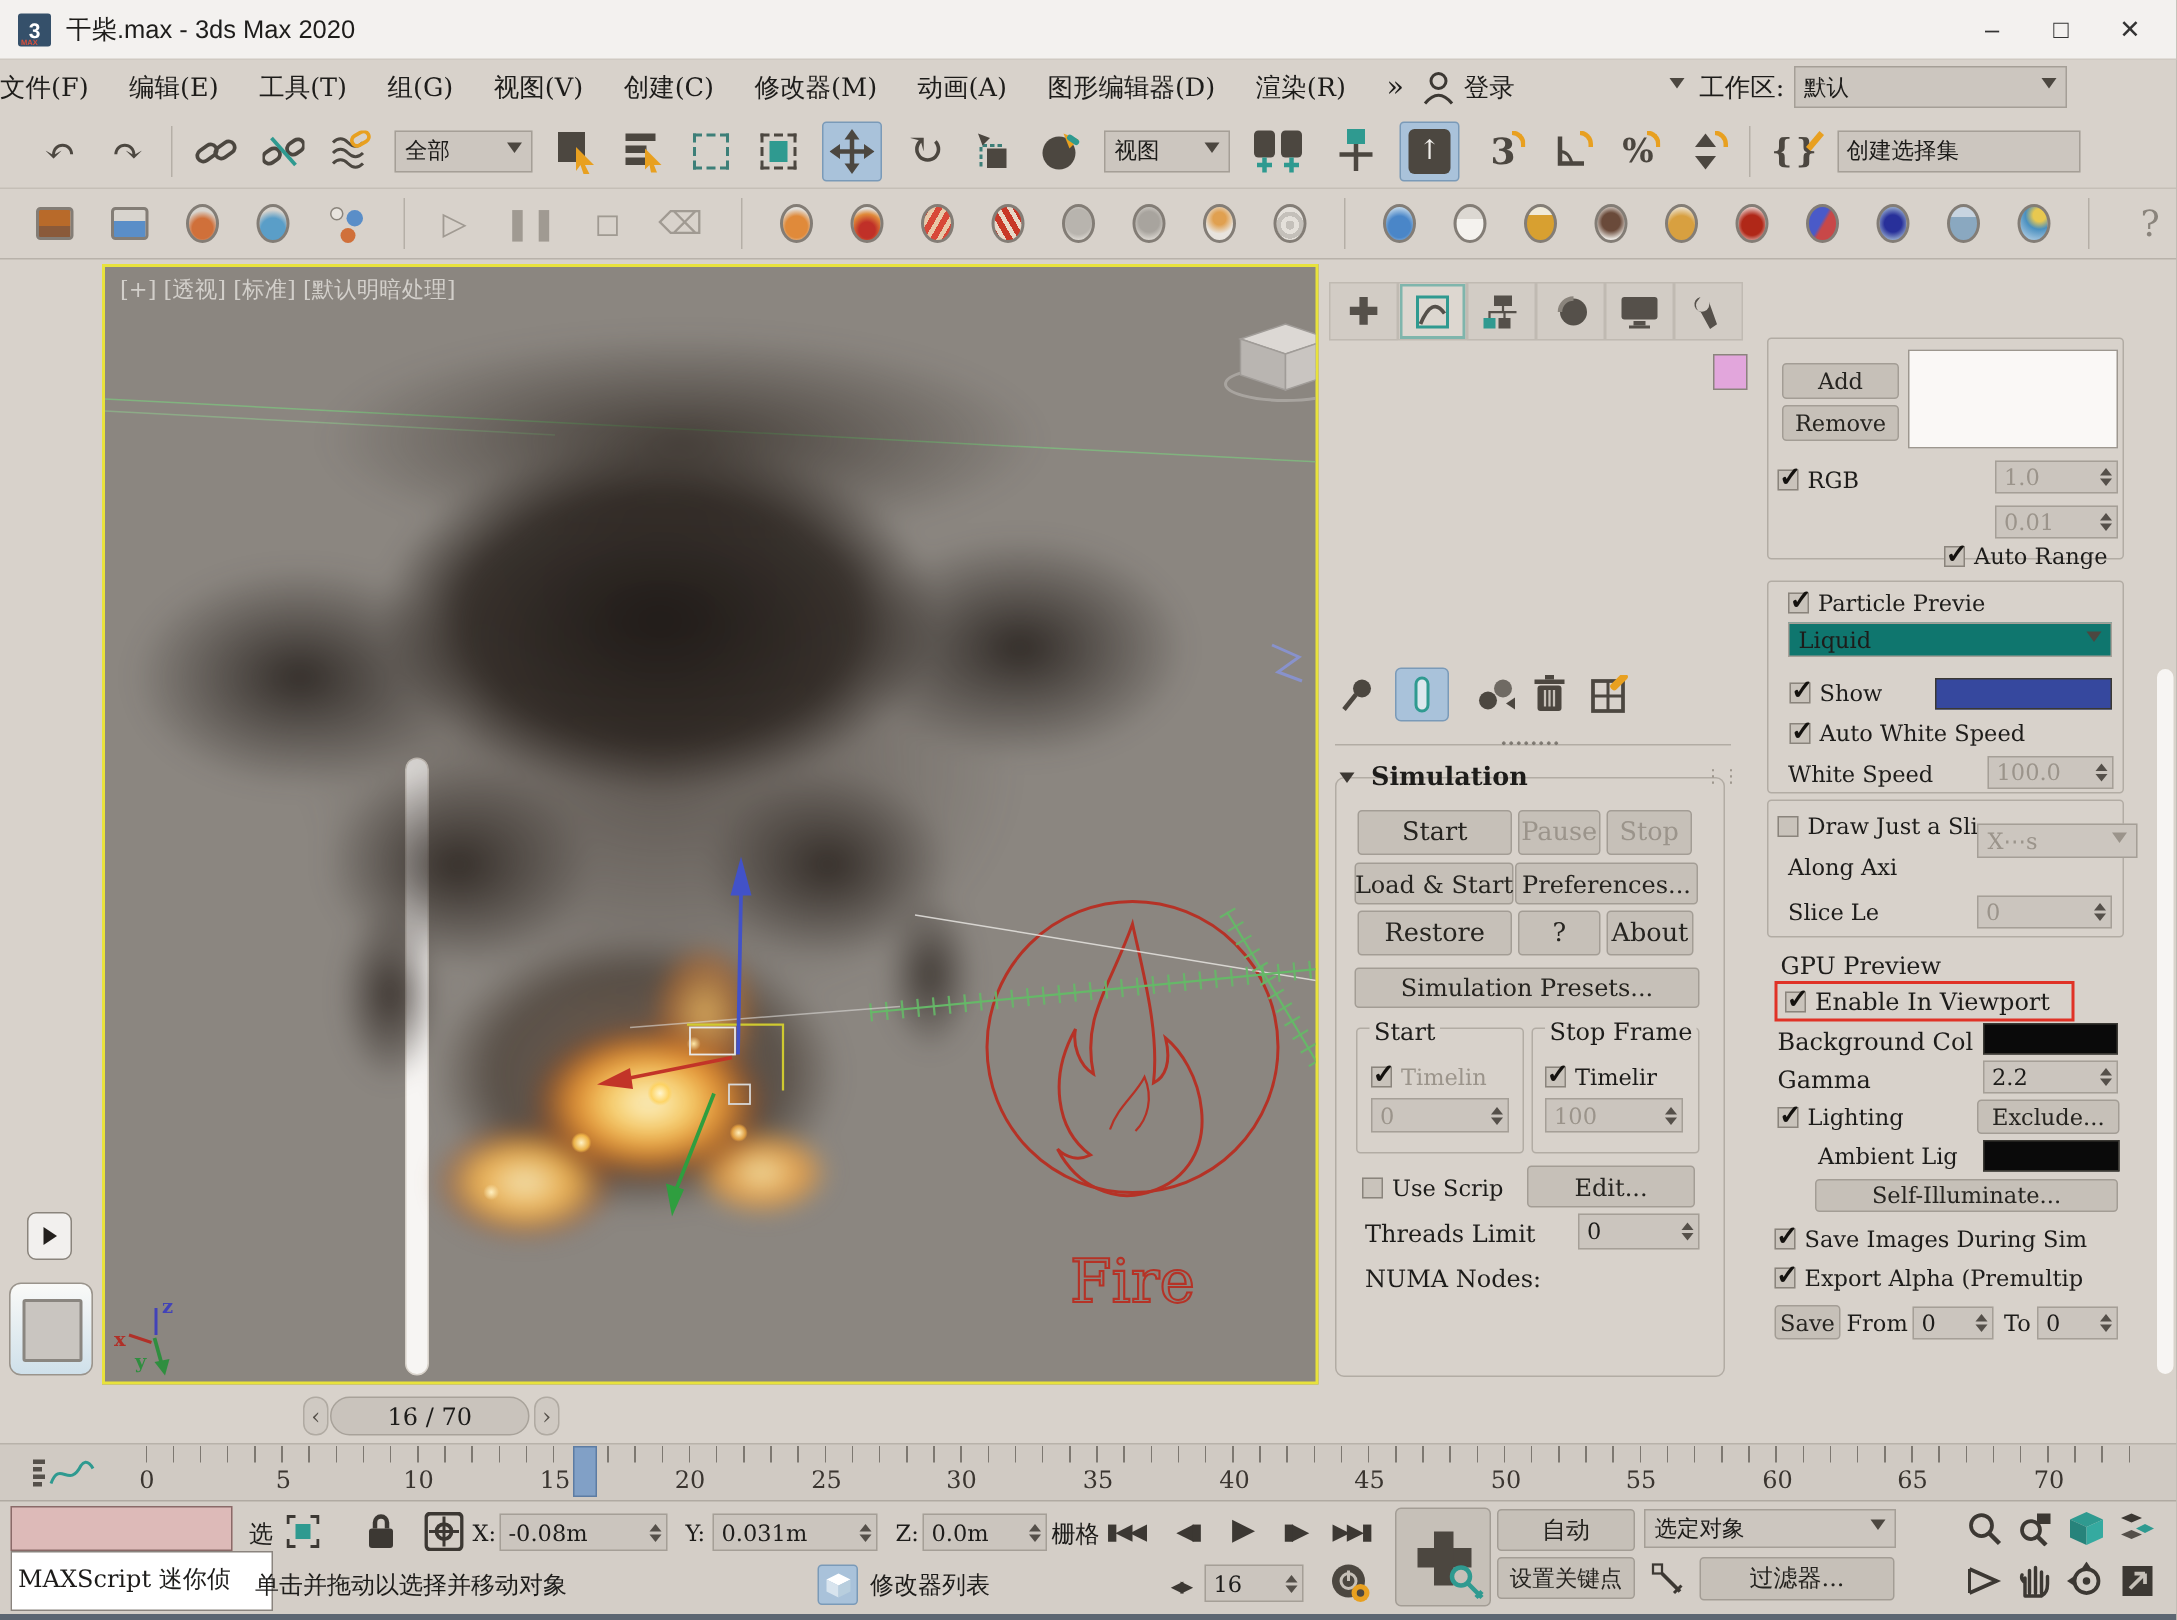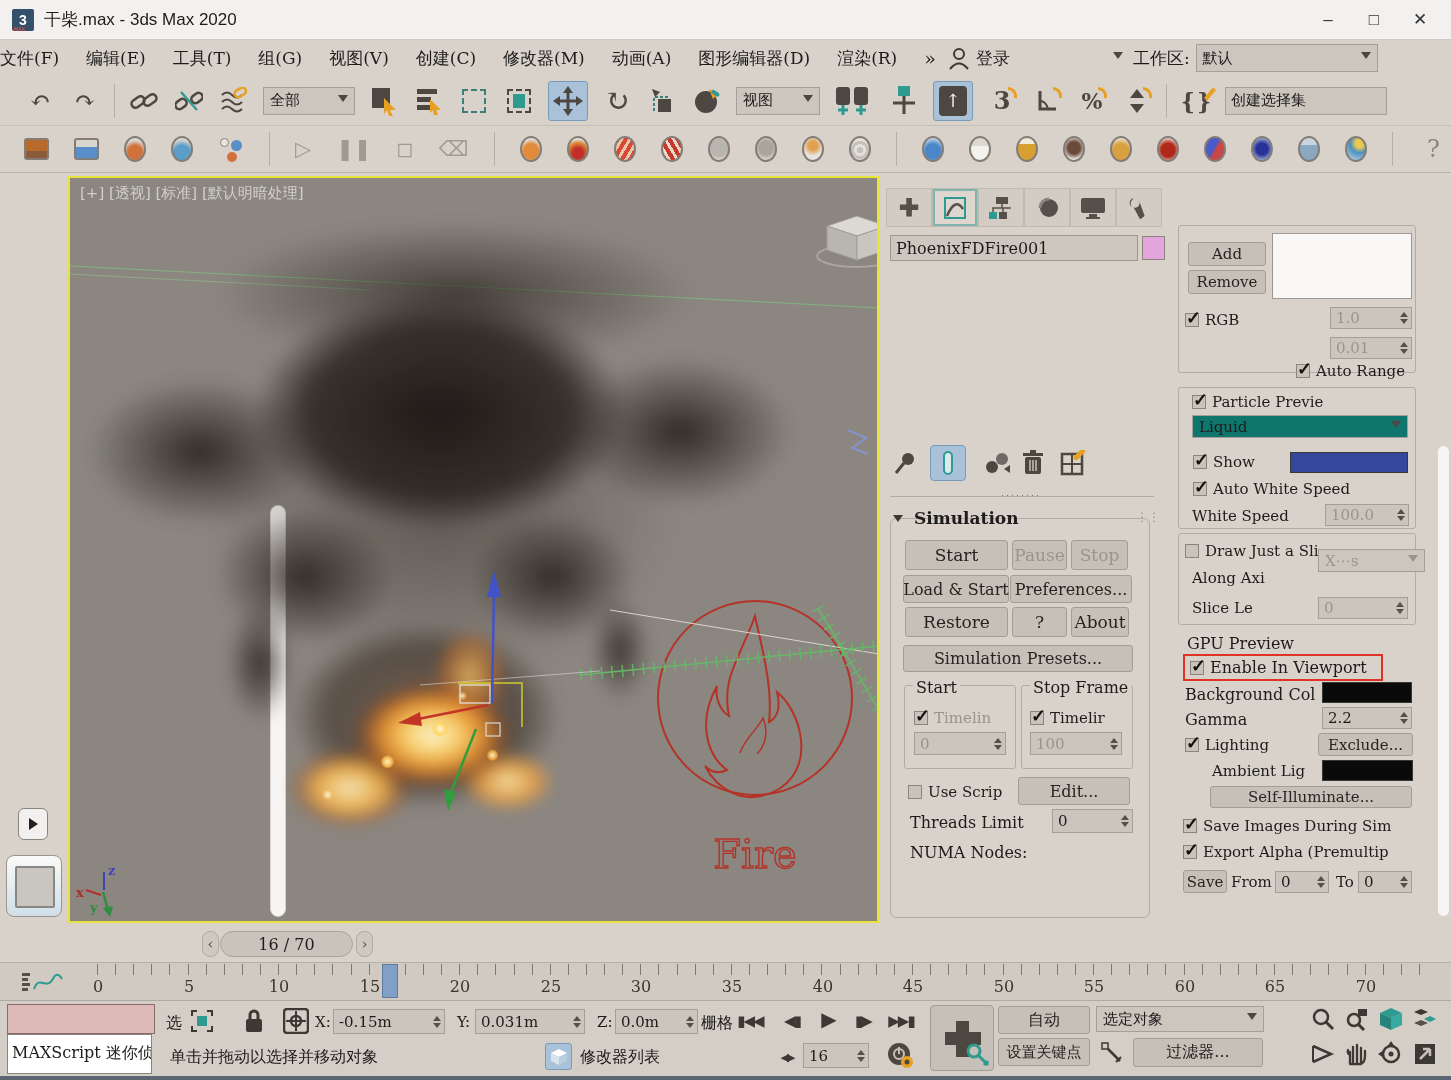--- a/index.html
+++ b/index.html
@@ -79,21 +79,21 @@
 #tpill{position:absolute;left:220px;top:5px;width:133px;height:26px;border-radius:13px;background:#c9c3bc;border:1px solid #a8a29a;display:flex;align-items:center;justify-content:center;font-size:16px}
 .tarrow{position:absolute;top:5px;width:17px;height:26px;border-radius:8px;background:#cfc9c2;border:1px solid #b0aaa2;display:flex;align-items:center;justify-content:center;font-size:15px;color:#55504a}
 #rulerrow{position:absolute;left:0;top:962px;width:1451px;height:38px;background:#d0cac3;border-top:1px solid #b8b2aa}
 #ruler{position:absolute;left:85px;top:0;width:1360px;height:38px;background-image:repeating-linear-gradient(to right,#7d7871 0 1px,transparent 1px 18.11px);background-size:1325px 11px;background-repeat:no-repeat;background-position:12px 1px}
 .rlab{position:absolute;top:14px;width:34px;text-align:center;font-size:16px;color:#3a3530}
 #marker{position:absolute;left:297px;top:1px;width:16px;height:34px;background:#81a0c6;border:1px solid #5d7ca3}
 #curvebtn{position:absolute;left:16px;top:3px;width:52px;height:31px;display:flex;align-items:center;justify-content:center}
 
 #statusbar{position:absolute;left:0;top:1000px;width:1451px;height:76px;background:#d4cec7;border-top:1px solid #b0aaa2;font-size:15px}
 #mxpink{position:absolute;left:7px;top:3px;width:148px;height:30px;background:#ddbab8;border:1px solid #8a6a68}
-#mxwhite{position:absolute;left:7px;top:33px;width:145px;height:40px;background:#fff;border:1px solid #8a847e;padding:8px 0 0 4px;font-size:16px;white-space:nowrap;overflow:hidden}
+#mxwhite{position:absolute;left:7px;top:33px;width:175px;height:40px;background:#fff;border:1px solid #8a847e;padding:8px 0 0 4px;font-size:16px;white-space:nowrap;overflow:hidden}
 .pbtn{position:absolute;width:34px;height:28px;display:flex;align-items:center;justify-content:center;font-size:15px;color:#3c3833;letter-spacing:-2px}
 #bigkey{position:absolute;left:930px;top:4px;width:64px;height:66px;background:#c6c0b8;border:1px solid #a39d95;border-radius:4px}
 #bigkey .h{position:absolute;left:14px;top:26px;width:36px;height:13px;background:#4c4740}
 #bigkey .vv{position:absolute;left:25px;top:15px;width:13px;height:36px;background:#4c4740}
 .navico{position:absolute;width:26px;height:26px;display:flex;align-items:center;justify-content:center}
 #bottomstrip{position:absolute;left:0;top:1076px;width:1451px;height:4px;background:#5c6672}
 svg text{font-family:"DejaVu Serif",serif}
 </style>
 </head>
 <body>
@@ -436,21 +436,20 @@
             <rect x="10" y="19" width="8" height="3" fill="#55504a"></rect>
             <rect x="7" y="22" width="14" height="2" fill="#55504a"></rect>
           </svg>
         </div>
       <div class="tab" style="left:232px">
           <svg width="26" height="26">
             <path d="M6,4 a5,5 0 1 0 6,2 L20,20 L16,24 L8,14 a5,5 0 0 1 -4,-6 Z" fill="#55504a" transform="rotate(10 13 13)"></path>
           </svg>
         </div>
 
-      <div class="fld sunk abs" style="left:6px;top:62px;width:248px;height:26px;font-size:16px">PhoenixFDFire001</div>
       <div class="abs" style="left:258px;top:63px;width:23px;height:24px;background:#e2a6dc;border:1px solid #8a847c"></div>
 
 
 
       <div class="sbico" style="left:8px">
           <svg width="22" height="24">
             <circle cx="14" cy="8" r="6" fill="#4c4740"></circle>
             <line x1="10" y1="12" x2="2" y2="22" stroke="#4c4740" stroke-width="3"></line>
           </svg>
         </div>
@@ -736,21 +735,21 @@
         </svg></div>
     <div class="abs" style="left:283px;top:7px"><svg width="26" height="26">
           <rect x="1" y="1" width="24" height="24" rx="3" fill="none" stroke="#3c3833" stroke-width="2.5"></rect>
           <circle cx="13" cy="13" r="5" fill="none" stroke="#3c3833" stroke-width="2.5"></circle>
           <line x1="13" y1="3" x2="13" y2="23" stroke="#3c3833" stroke-width="2"></line>
           <line x1="3" y1="13" x2="23" y2="13" stroke="#3c3833" stroke-width="2"></line>
         </svg></div>
 
     <span class="lbl abs" style="left:315px;top:12px">X:</span>
     <div class="spin abs" style="left:333px;top:8px;width:112px;height:25px">
-        <span class="v">-0.15m</span>
+        <span class="v">-0.08m</span>
         <span class="sa">
           <i></i>
           <i></i>
         </span>
       </div>
     <span class="lbl abs" style="left:457px;top:12px">Y:</span>
     <div class="spin abs" style="left:475px;top:8px;width:110px;height:25px">
         <span class="v">0.031m</span>
         <span class="sa">
           <i></i>

